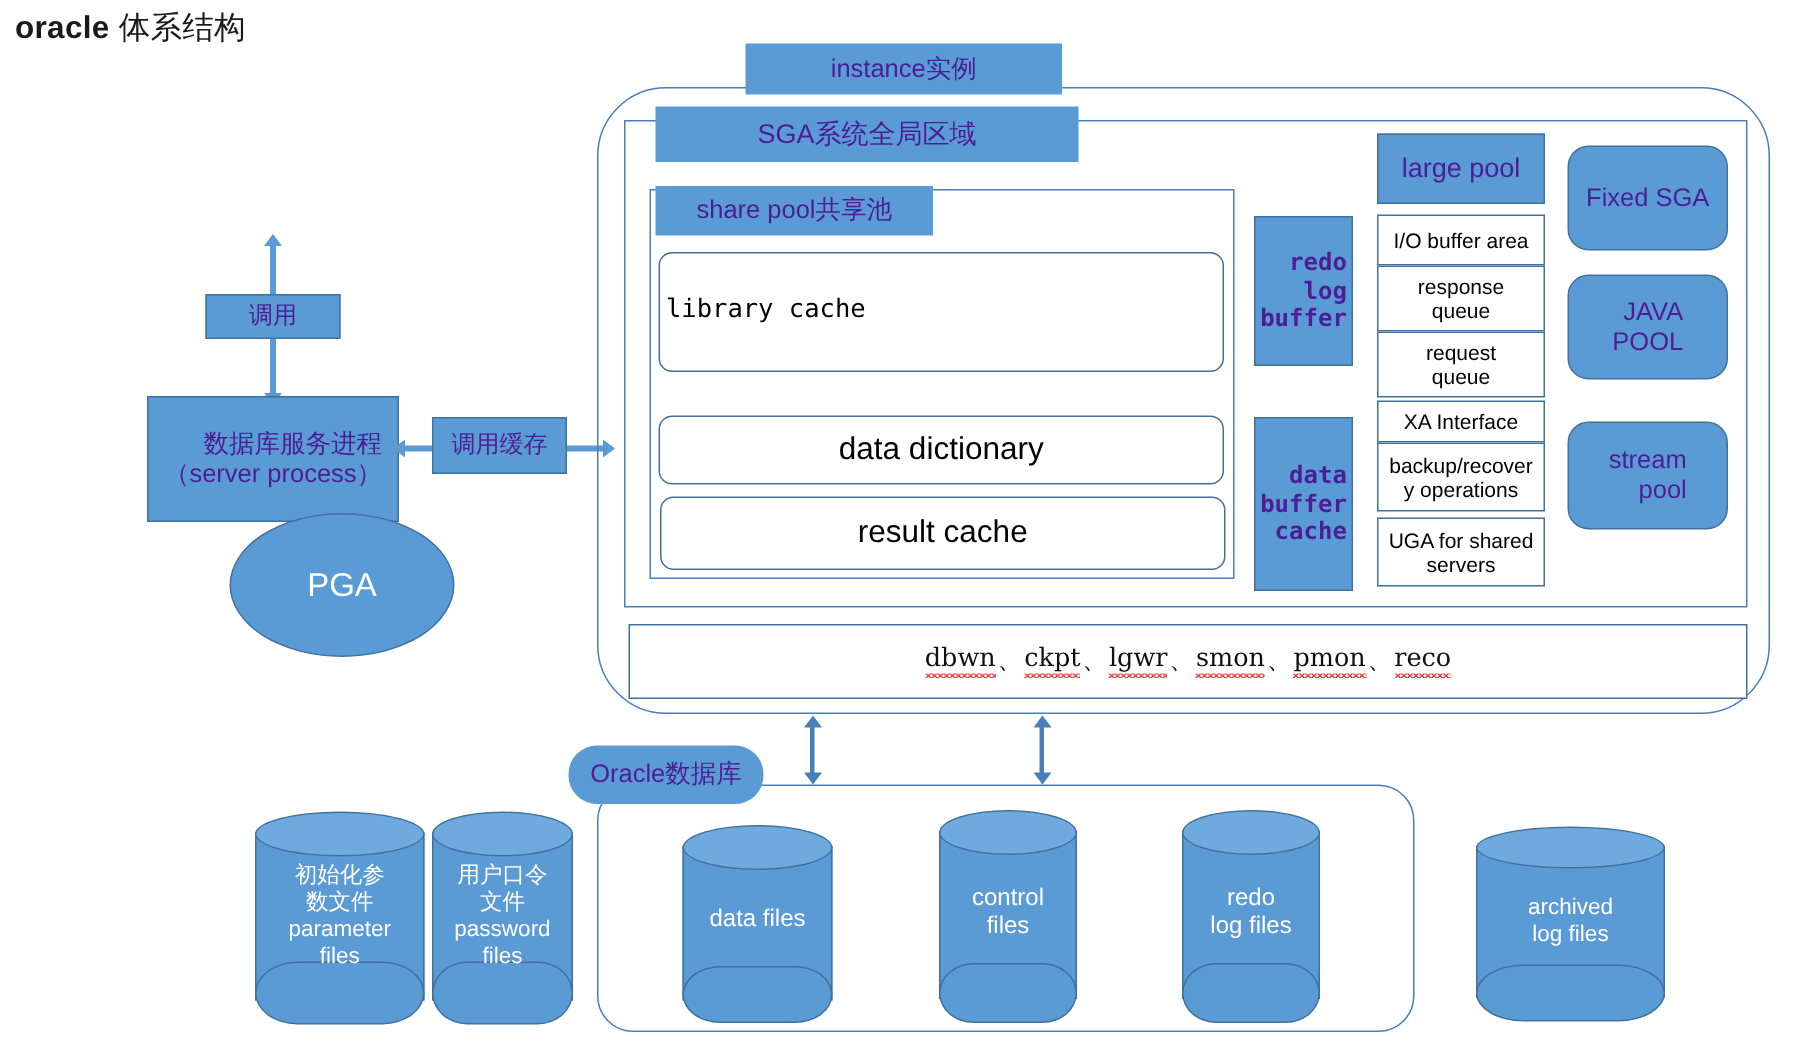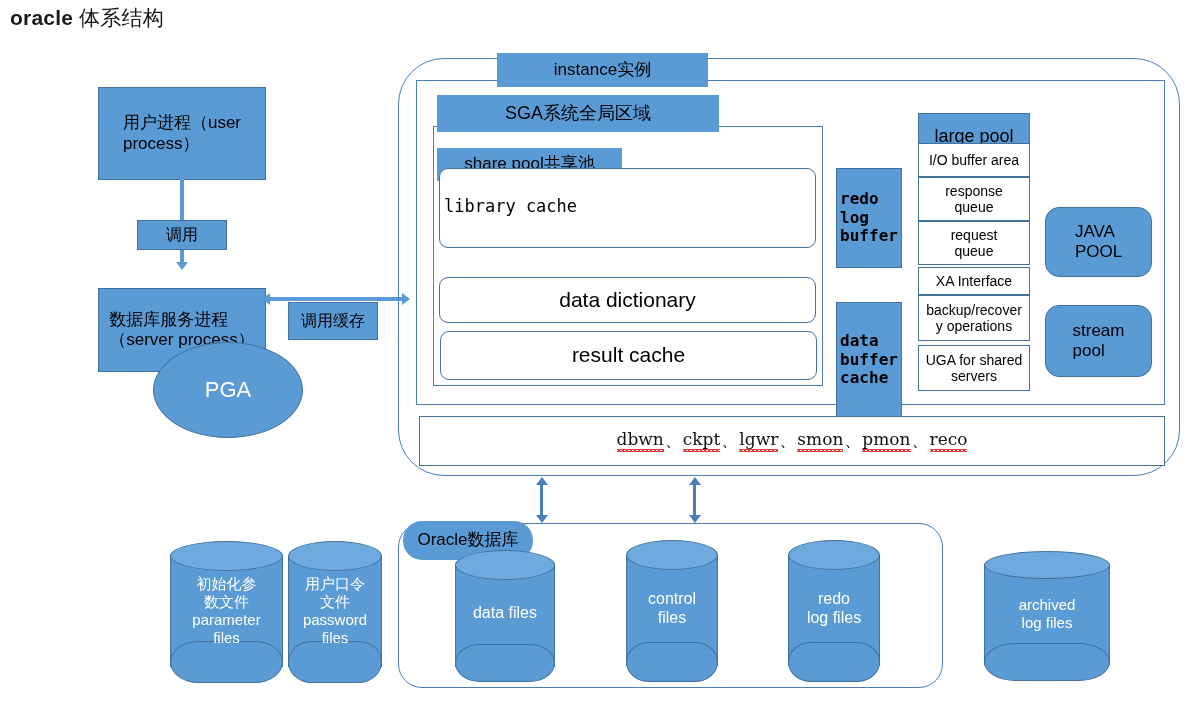--- a/index.html
+++ b/index.html
@@ -14,28 +14,27 @@
     width:1201px;
     height:703px;
     overflow:hidden;
     background:#fff;
   }
   .abs{position:absolute;box-sizing:border-box;}
   
   .bluebox{
     background:#5B9BD5;
     border:1px solid #41719C;
-    color:#000000;
+    color:#4c1d95;
     display:flex;
     align-items:center;
     justify-content:center;
-    text-align:left;
+    text-align:right;
     line-height:1.18;
     white-space:pre-line;
-    margin-top:24px;
   }
   .bluebox.noborder{border:none;}
   .bluebox.round14{border-radius:14px;}
   
   .whitebox{
     background:#ffffff;
     border:1px solid #41719C;
     color:#000;
     display:flex;
     align-items:center;
@@ -147,22 +146,20 @@
 </style>
 </head>
 <body>
 
 <div id="stage">
 
   <div class="abs" id="title">
     <span>oracle</span><span class="cn"> 体系结构</span>
   </div>
 
-  <div class="abs bluebox" style="left:98px;top:63px;width:168px;height:93px;font-size:17px;">用户进程（user
-process）</div>
 
   <div class="arrow-v" style="left:180px;top:163px;height:100px;"></div>
   <div class="head head-up" style="left:176px;top:156px;"></div>
   <div class="head head-down" style="left:176px;top:262px;"></div>
   <div class="abs bluebox" style="left:137px;top:196px;width:90px;height:30px;font-size:16px;">调用</div>
 
   <div class="abs bluebox" style="left:98px;top:264px;width:168px;height:84px;font-size:17px;">数据库服务进程
 （server process）</div>
 
   <div class="ellipse" style="left:153px;top:342px;width:148px;height:94px;font-size:22px;">PGA</div>
@@ -207,39 +204,40 @@
   <div class="abs whitebox" style="left:918px;top:177px;width:112px;height:44px;font-size:14px;">response
 queue</div>
   <div class="abs whitebox" style="left:918px;top:221px;width:112px;height:44px;font-size:14px;">request
 queue</div>
   <div class="abs whitebox" style="left:918px;top:267px;width:112px;height:28px;font-size:14px;">XA  Interface</div>
   <div class="abs whitebox" style="left:918px;top:295px;width:112px;height:46px;font-size:14px;">backup/recover
 y operations</div>
   <div class="abs whitebox" style="left:918px;top:345px;width:112px;height:46px;font-size:14px;">UGA  for shared
 servers</div>
 
+  <div class="abs bluebox round14" style="left:1045px;top:97px;width:107px;height:70px;font-size:17px;">Fixed SGA</div>
   <div class="abs bluebox round14" style="left:1045px;top:183px;width:107px;height:70px;font-size:17px;">JAVA
 POOL</div>
   <div class="abs bluebox round14" style="left:1045px;top:281px;width:107px;height:72px;font-size:17px;">stream
 pool</div>
 
   <div class="abs whitebox" style="left:419px;top:416px;width:746px;height:50px;">
     <div id="procrow"><span class="spell">dbwn</span><span style="padding: 0px 1px;">、</span><span class="spell">ckpt</span><span style="padding: 0px 1px;">、</span><span class="spell">lgwr</span><span style="padding: 0px 1px;">、</span><span class="spell">smon</span><span style="padding: 0px 1px;">、</span><span class="spell">pmon</span><span style="padding: 0px 1px;">、</span><span class="spell">reco</span></div>
   </div>
 
   <div class="arrow-v dark" style="left:540px;top:484px;height:32px;"></div>
   <div class="head head-up dark" style="left:536px;top:477px;"></div>
   <div class="head head-down dark" style="left:536px;top:515px;"></div>
 
   <div class="arrow-v dark" style="left:693px;top:484px;height:32px;"></div>
   <div class="head head-up dark" style="left:689px;top:477px;"></div>
   <div class="head head-down dark" style="left:689px;top:515px;"></div>
 
   <div class="abs outline r-md" style="left:398px;top:523px;width:545px;height:165px;"></div>
-  <div class="abs bluebox noborder" style="left:403px;top:497px;width:130px;height:39px;font-size:17px;border-radius:19px;">Oracle数据库</div>
+  <div class="abs bluebox noborder" style="left:379px;top:497px;width:130px;height:39px;font-size:17px;border-radius:19px;">Oracle数据库</div>
 
   <div class="cyl" style="left:170px;top:541px;width:113px;height:140px;">
     <div class="body" style="top:14px;height:112px;"></div>
     <div class="bot" style="top:100px;height:40px;"></div>
     <div class="top" style="top:0;height:28px;"></div>
     <div class="lbl" style="top:34px;font-size:15px;">初始化参
 数文件
 parameter
 files</div>
   </div>

